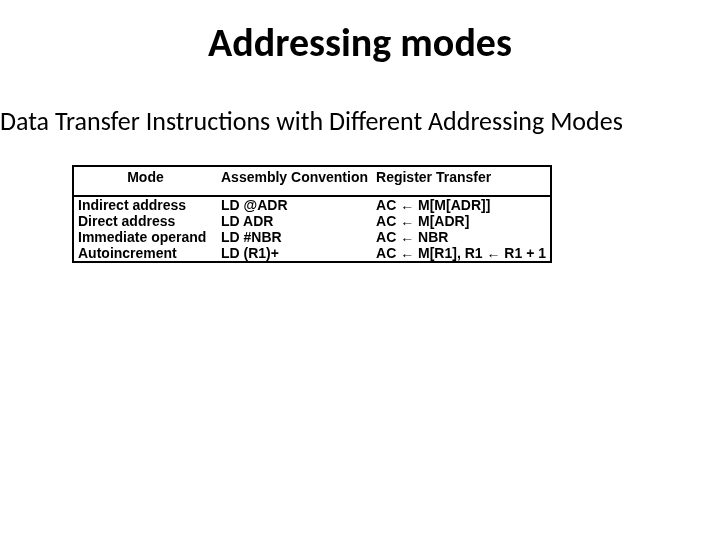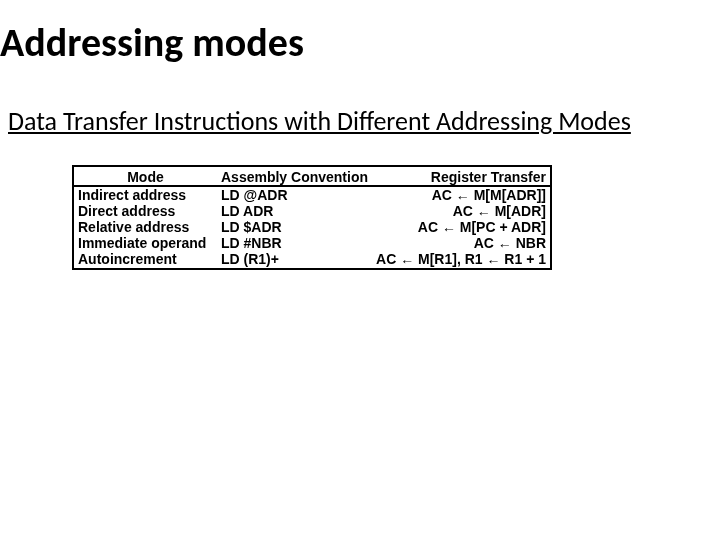--- a/index.html
+++ b/index.html
@@ -14,29 +14,28 @@
   .slide {
     width: 720px;
     height: 540px;
     position: relative;
     box-sizing: border-box;
   }
   .title {
     font-family: "Calibri", "Arial", sans-serif;
     font-weight: 700;
     font-size: 40px;
-    text-align: left;
+    text-align: center;
     margin-top: 18px;
   }
   .subtitle {
     font-family: "Calibri", "Arial", sans-serif;
     font-weight: 400;
     font-size: 26px;
-    text-decoration: underline;
-    margin: 38px 8px 0 8px;
+    margin: 38px 8px 0 0;
     white-space: nowrap;
   }
   .tablewrap {
     margin: 28px 0 0 72px;
     width: 480px;
     border: 2px solid #000;
     box-sizing: border-box;
     font-family: Arial, Helvetica, sans-serif;
     font-size: 14px;
     font-weight: 700;
@@ -47,25 +46,25 @@
     border-collapse: collapse;
   }
   .tbl td {
     padding: 0 4px;
     vertical-align: top;
     white-space: nowrap;
   }
   .hdr td {
     border-bottom: 2px solid #000;
     padding-top: 2px;
-    padding-bottom: 0;
+    padding-bottom: 10px;
   }
   .col-mode   { width: 160px; }
   .col-asm    { width: 120px; margin-left: 32px; }
-  .col-rt     { width: auto; text-align: right; }
+  .col-rt     { width: auto; }
   .hdr .col-mode { text-align: center; }
 </style>
 </head>
 <body>
 
 <div class="slide">
 
   <div class="title">Addressing modes</div>
 
   <div class="subtitle">Data Transfer Instructions with Different Addressing Modes</div>
@@ -82,25 +81,20 @@
         <td class="col-mode">Indirect address</td>
         <td class="col-asm">LD  @ADR</td>
         <td class="col-rt">AC ← M[M[ADR]]</td>
       </tr>
       <tr>
         <td class="col-mode">Direct address</td>
         <td class="col-asm">LD  ADR</td>
         <td class="col-rt">AC ← M[ADR]</td>
       </tr>
       <tr>
-        <td class="col-mode">Relative address</td>
-        <td class="col-asm">LD  $ADR</td>
-        <td class="col-rt">AC ← M[PC + ADR]</td>
-      </tr>
-      <tr>
         <td class="col-mode">Immediate operand</td>
         <td class="col-asm">LD  #NBR</td>
         <td class="col-rt">AC ← NBR</td>
       </tr>
       <tr>
         <td class="col-mode">Autoincrement</td>
         <td class="col-asm">LD  (R1)+</td>
         <td class="col-rt">AC ← M[R1], R1 ← R1 + 1</td>
       </tr>
     </tbody>

